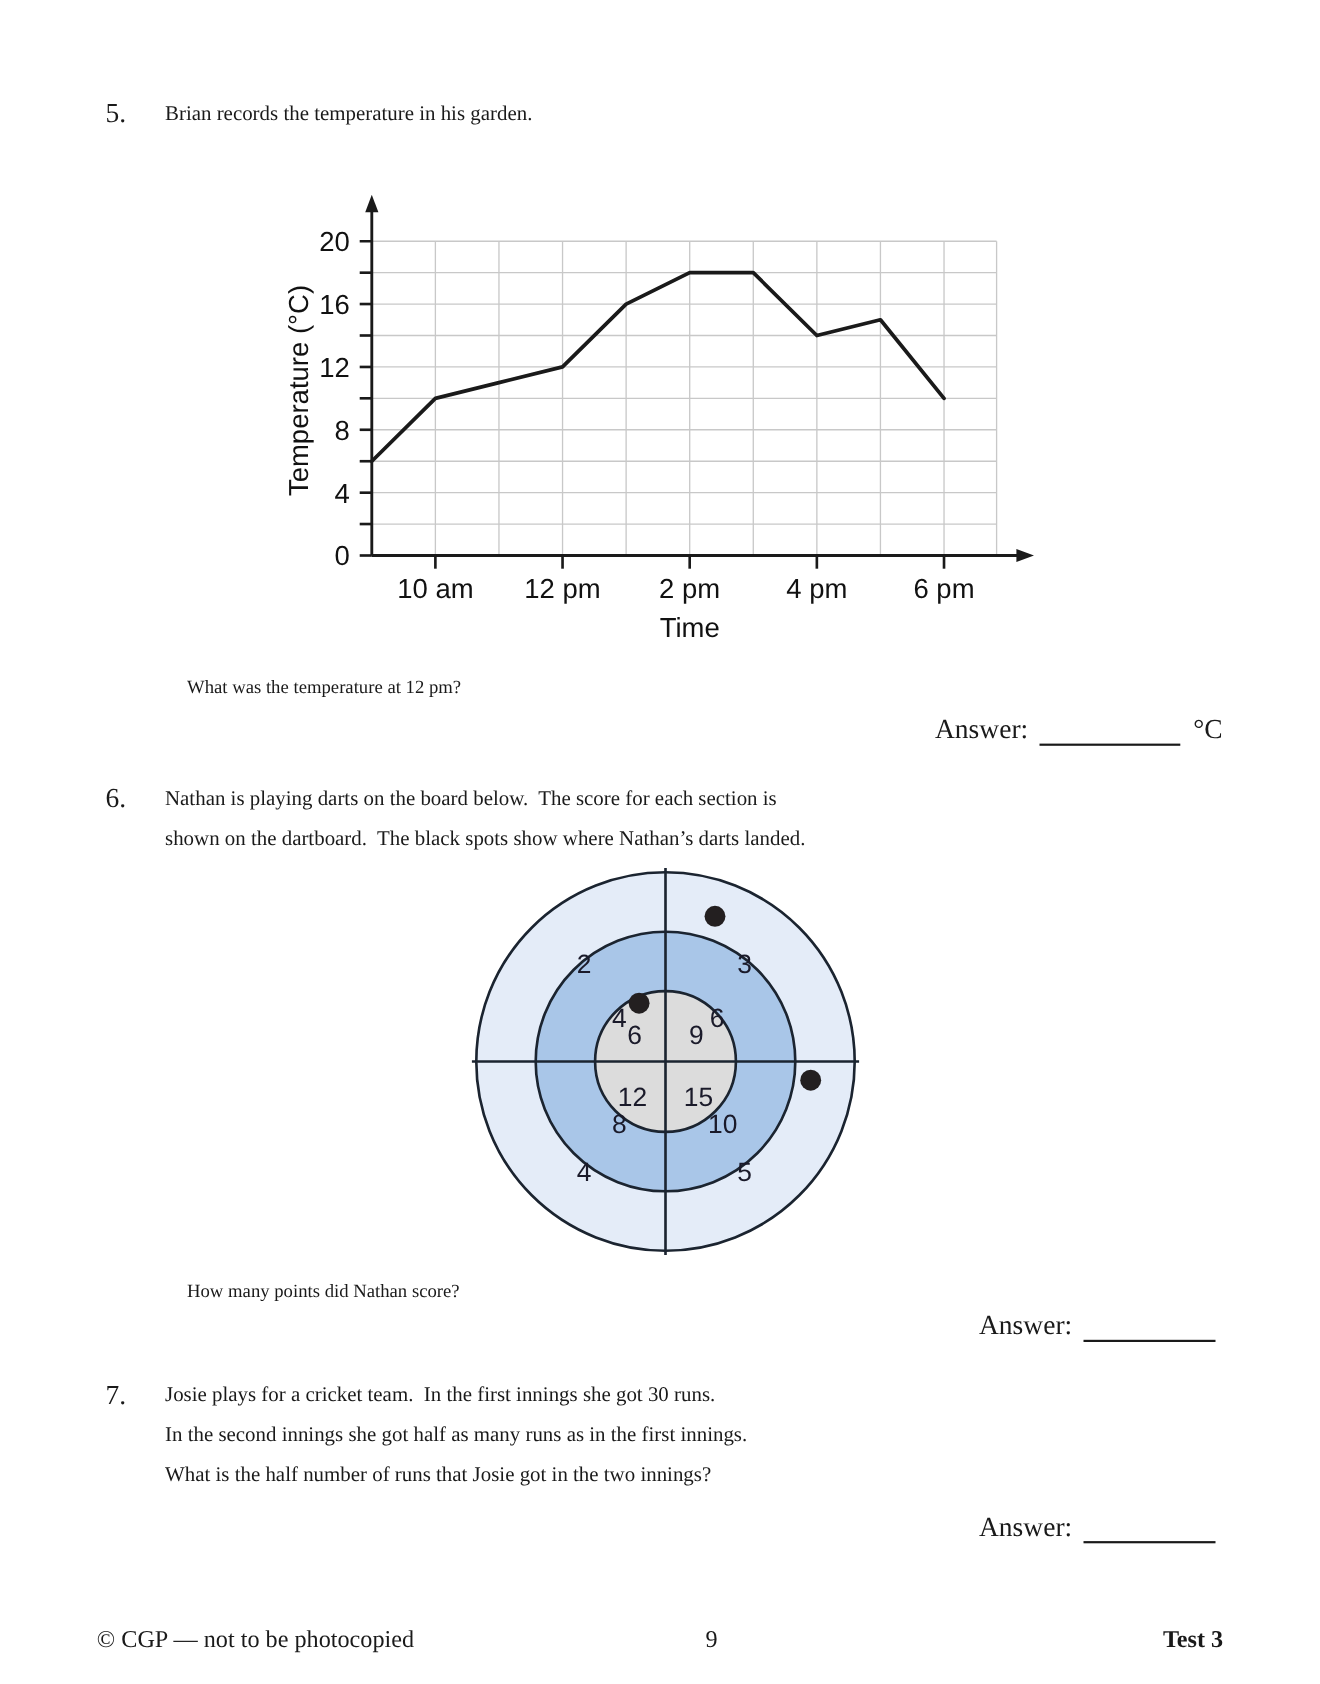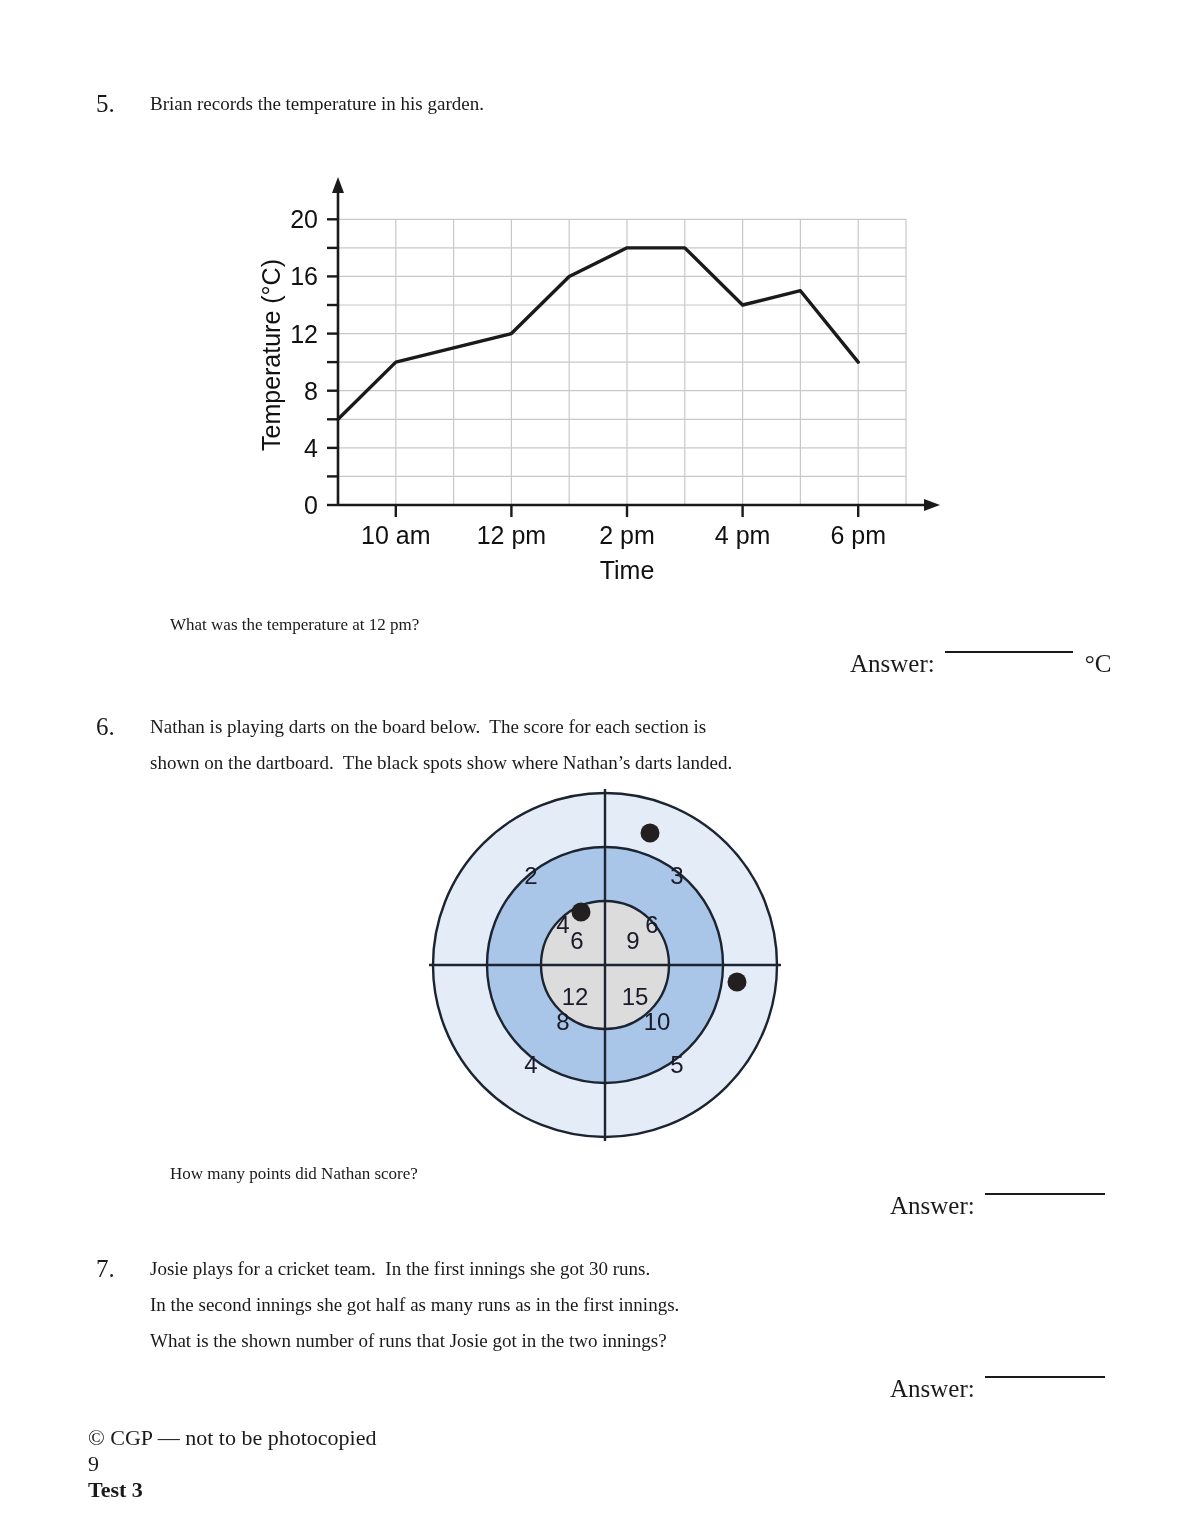--- a/index.html
+++ b/index.html
@@ -49,21 +49,21 @@
     position: absolute;
     left: 170px;
     font-size: 17px;
     line-height: 34px;
   }
 
   
   .answer-row {
     position: absolute;
     display: flex;
-    align-items: flex-start;
+    align-items: flex-end;
     font-size: 25px;
   }
   .answer-label { margin-right: 10px; }
   .answer-rule {
     display: inline-block;
     border-bottom: 2px solid #1a1a1a;
     height: 1px;
   }
   .answer-rule.w-long { width: 128px; }
   .answer-rule.w-short { width: 120px; }
@@ -109,21 +109,20 @@
 
   
   .footer {
     position: absolute;
     bottom: 28px;
     left: 88px;
     right: 88px;
     display: flex;
     align-items: baseline;
     font-size: 22px;
-    flex-direction: column;
   }
   .footer-left  { flex: 0 0 auto; }
   .footer-mid   { flex: 1 1 auto; text-align: center; padding-right: 140px; }
   .footer-right { flex: 0 0 auto; font-weight: bold; }
 </style>
 </head>
 <body>
 
 <div class="page">
 
@@ -265,21 +264,21 @@
   <div class="answer-row" style="left:890px; top:1192px;">
     <span class="answer-label">Answer:</span>
     <span class="answer-rule w-short"></span>
   </div>
 
   <div class="qblock" style="left:88px; top:1251px; width:1020px;">
     <div class="qnum">7.</div>
     <div class="qbody">
       <div class="qline">Josie plays for a cricket team.  In the first innings she got 30 runs.</div>
       <div class="qline">In the second innings she got half as many runs as in the first innings.</div>
-      <div class="qline">What is the shown number of runs that Josie got in the two innings?</div>
+      <div class="qline">What is the half number of runs that Josie got in the two innings?</div>
     </div>
   </div>
 
   <div class="answer-row" style="left:890px; top:1375px;">
     <span class="answer-label">Answer:</span>
     <span class="answer-rule w-short"></span>
   </div>
 
   <div class="footer">
     <span class="footer-left">© CGP — not to be photocopied</span>

